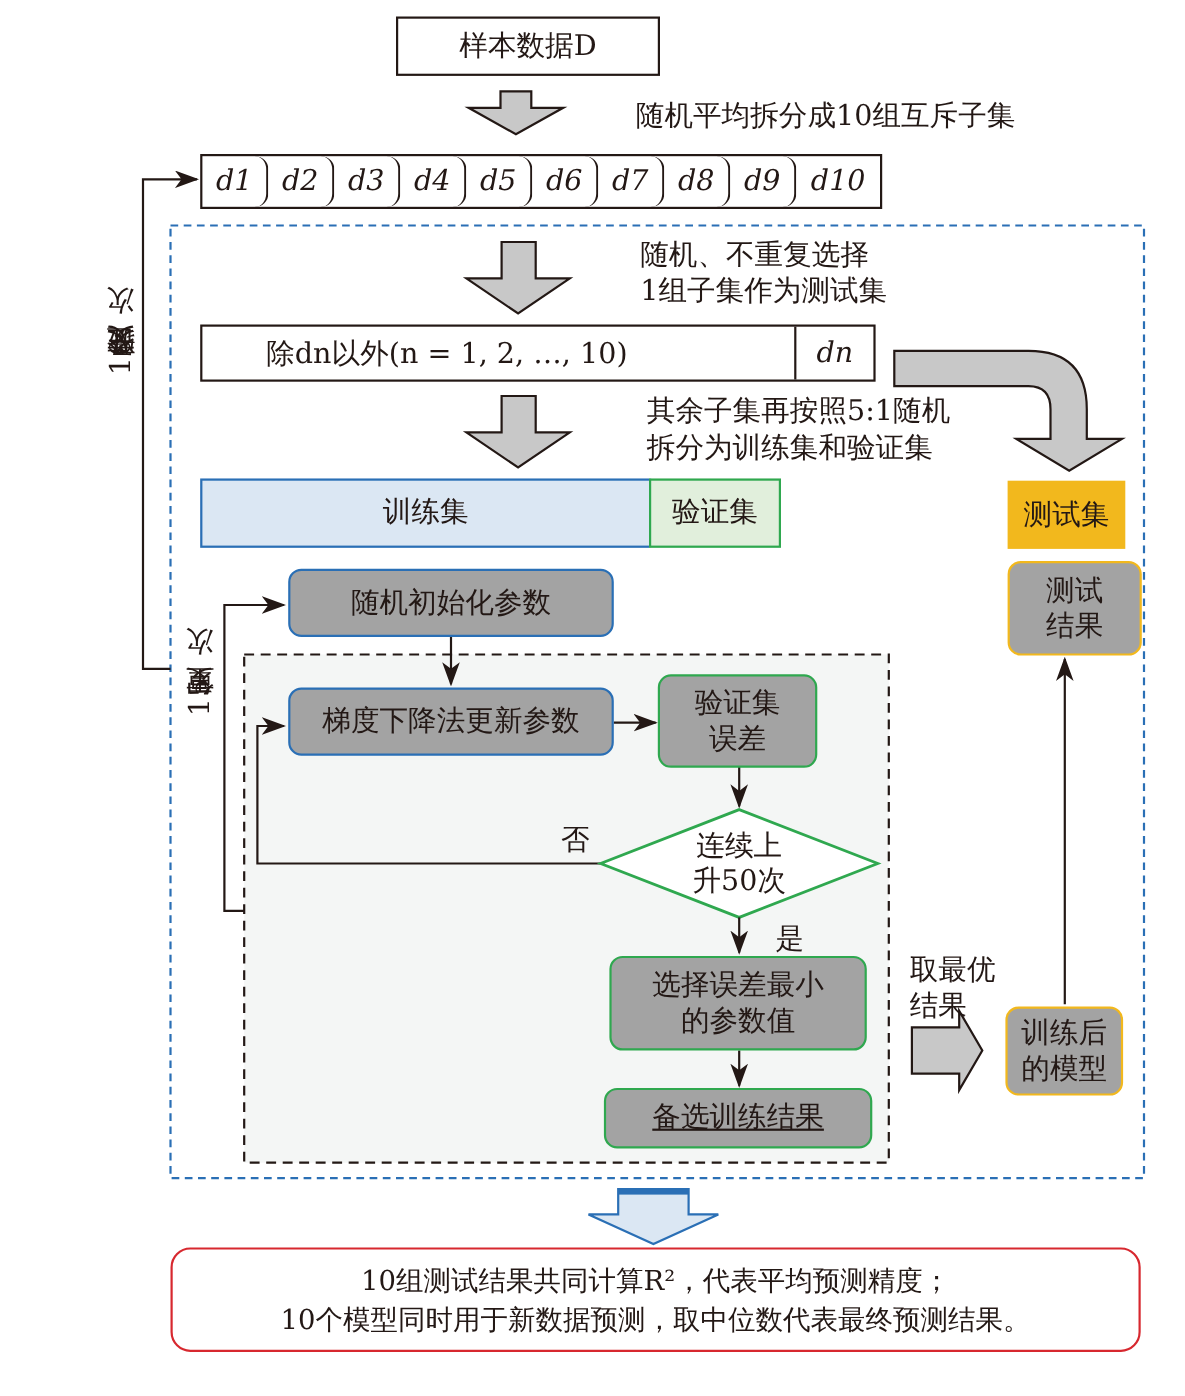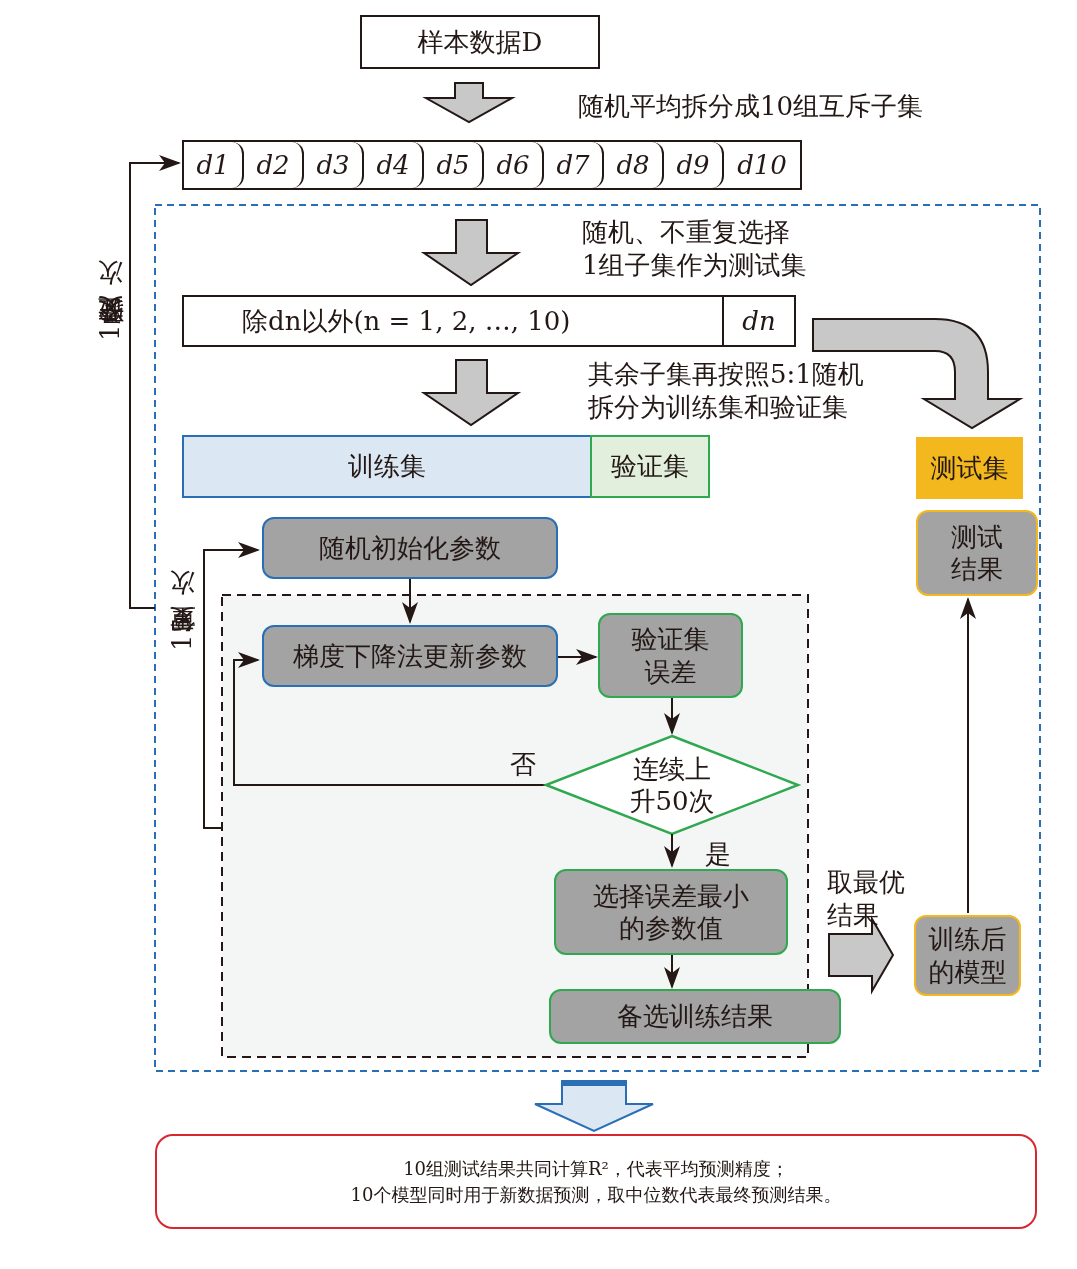--- a/index.html
+++ b/index.html
@@ -132,28 +132,28 @@
 升50次</span>
 </div>
 <div class="label" style="left:510px;top:748px;">否</div>
 <div class="label" style="left:705px;top:838px;">是</div>
 
 <div class="box t rbox" style="left:554px;top:869px;width:234px;height:86px;border:2.5px solid #2fa84f;">
   <span>选择误差最小
 的参数值</span>
 </div>
 
-<div class="box t rbox" style="left:549px;top:989px;width:292px;height:55px;border:2.5px solid #2fa84f;">
+<div class="box t rbox" style="left:549px;top:989px;width:244px;height:55px;border:2.5px solid #2fa84f;text-decoration:underline;">
   <span>备选训练结果</span>
 </div>
 
 <div class="label" style="left:827px;top:866px;">取最优
 结果</div>
 
 <div class="box t rbox" style="left:914px;top:915px;width:107px;height:81px;border:2.5px solid #f2b81d;">
   <span>训练后
 的模型</span>
 </div>
 
-<div class="box" style="left:155px;top:1134px;width:882px;height:95px;border:2.5px solid #d7282f;border-radius:18px;flex-direction:column;font-size:18px;line-height:1.4;">
+<div class="box" style="left:155px;top:1134px;width:882px;height:95px;border:2.5px solid #d7282f;border-radius:18px;flex-direction:column;font-size:25px;line-height:1.4;">
   <div>10组测试结果共同计算R²，代表平均预测精度；</div>
   <div>10个模型同时用于新数据预测，取中位数代表最终预测结果。</div>
 </div>
 
 </body></html>

